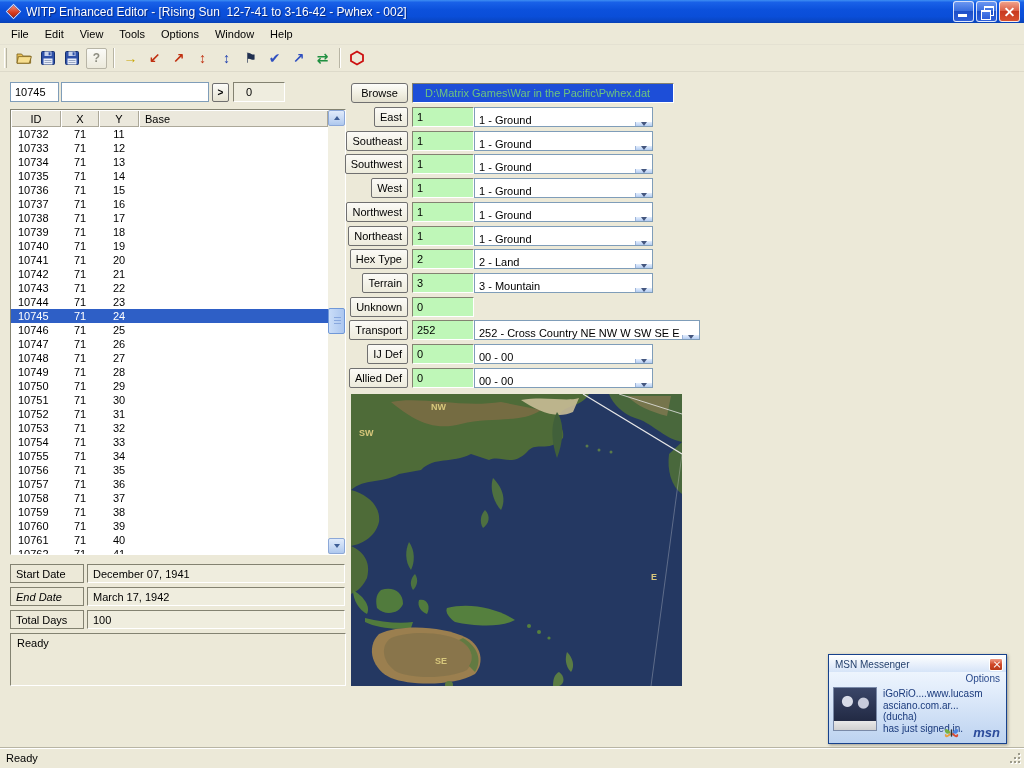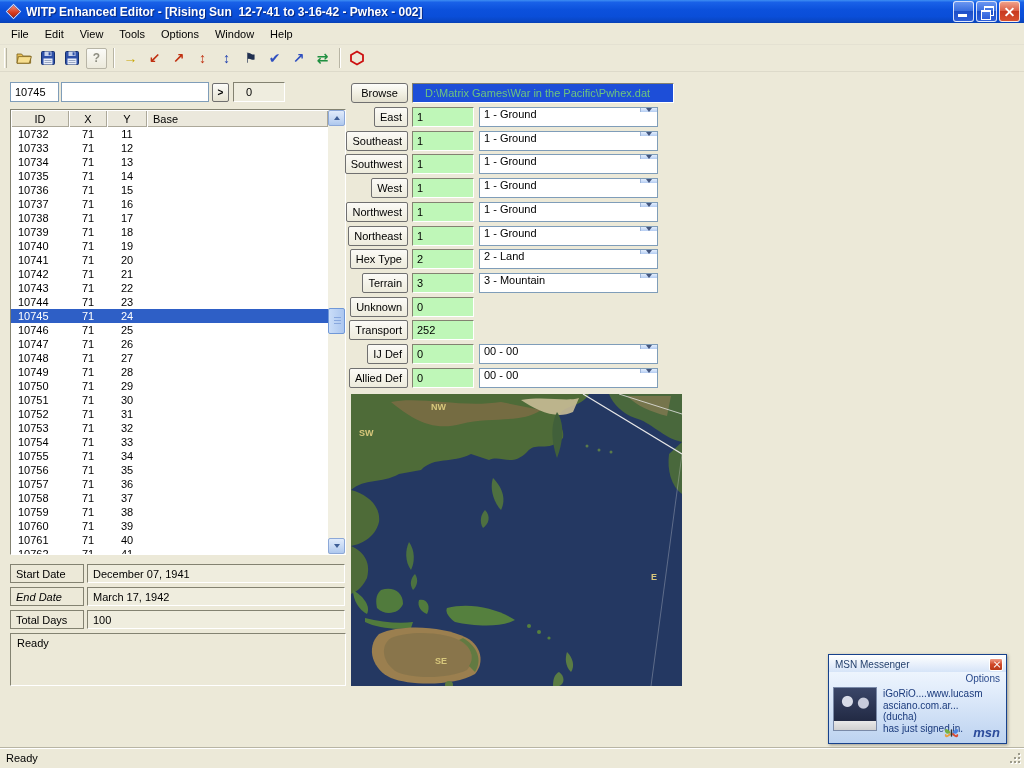--- a/index.html
+++ b/index.html
@@ -5,21 +5,21 @@
 *{box-sizing:border-box;margin:0;padding:0}
 html,body{width:1024px;height:768px;overflow:hidden}
 body{font-family:"Liberation Sans","DejaVu Sans",sans-serif;background:#ECE9D8;position:relative;font-size:11px;color:#000;cursor:default}
 
 
 .titlebar{position:absolute;left:0;top:0;width:1024px;height:23px;display:flex;align-items:center;padding:0 4px;color:#fff;
 background:linear-gradient(180deg,#3E8EF3 0%,#1961E8 10%,#0C51DC 42%,#0A4ED8 72%,#0845C2 94%,#073FB2 100%)}
 .app-icon{width:15px;height:15px;margin:0 5px 0 2px;position:relative;flex:0 0 auto}
 .app-icon::before{content:'';position:absolute;left:3px;top:3px;width:9px;height:9px;transform:rotate(45deg);
 background:linear-gradient(135deg,#F5907A,#D63A1E 60%,#A82608);box-shadow:0 0 0 1px rgba(255,255,255,.8)}
-.title-text{font-size:12px;font-weight:bold;text-shadow:1px 1px 1px rgba(0,0,40,.55);white-space:pre;overflow:hidden}
+.title-text{font-size:12px;font-weight:normal;text-shadow:1px 1px 1px rgba(0,0,40,.55);white-space:pre;overflow:hidden}
 .winbtns{margin-left:auto;display:flex;gap:2px}
 .winbtn{width:21px;height:21px;border-radius:3px;border:1px solid rgba(255,255,255,.8);position:relative}
 .winbtn.min,.winbtn.max{background:linear-gradient(180deg,#6A96F0 0%,#3B6FE0 45%,#1E4FC8 50%,#2E5ED8 100%)}
 .winbtn.close{background:linear-gradient(180deg,#F0A088 0%,#DD6248 45%,#C83A20 50%,#D8502E 100%)}
 .winbtn.min::after{content:'';position:absolute;left:4px;bottom:4px;width:9px;height:3px;background:#fff}
 .winbtn.max::before{content:'';position:absolute;left:7px;top:4px;width:8px;height:7px;border:1px solid #fff;border-top-width:2px;background:transparent}
 .winbtn.max::after{content:'';position:absolute;left:4px;top:8px;width:8px;height:7px;border:1px solid #fff;border-top-width:2px;background:linear-gradient(180deg,#4B7BE8,#2E5ED8)}
 .winbtn.close::before,.winbtn.close::after{content:'';position:absolute;left:4px;top:9px;width:11px;height:2px;background:#fff}
 .winbtn.close::before{transform:rotate(45deg)}
 .winbtn.close::after{transform:rotate(-45deg)}
@@ -42,21 +42,21 @@
 .count-box{position:absolute;left:233px;top:82px;width:52px;height:20px;border:1px solid;border-color:#838271 #FFF #FFF #838271;background:#EFEDDF;display:flex;align-items:center;padding-left:12px}
 
 
 .table-wrap{position:absolute;left:10px;top:109px;width:336px;height:446px;background:#fff;border:1px solid;border-color:#838271 #FFF #FFF #838271}
 .thead{position:absolute;left:0;top:0;right:17px;height:17px;display:flex;background:#EBE8DC}
 .hcell{box-shadow:inset 1px 1px 0 #FFFFFF,inset -1px -1px 0 #ACA899;display:flex;align-items:center;justify-content:center}
 .hcell.c3{justify-content:flex-start;padding-left:6px}
 .tbody{position:absolute;left:0;top:17px;right:17px;bottom:0;overflow:hidden;background:#fff}
 .trow{height:14px;display:flex;align-items:center}
 .trow.selected{background:#2E5FC6;color:#fff}
-.c0{width:58px}
+.c0{width:50px}
 .trow .c0{padding-left:7px}
 .c1{width:38px;text-align:center}
 .c2{width:40px;text-align:center}
 .c3{flex:1}
 .vscroll{position:absolute;top:0;right:0;bottom:0;width:17px;background:#F1EFE2}
 .sbtn{position:absolute;left:0;width:17px;height:16px;border:1px solid #8CA8D8;border-radius:2px;display:flex;align-items:center;justify-content:center;
 background:linear-gradient(180deg,#E0EBFB,#C0D4F2 70%,#AEC8EE)}
 .sbtn.up{top:0}.sbtn.down{bottom:0}
 .tri{width:0;height:0;border-left:3.5px solid transparent;border-right:3.5px solid transparent}
 .tri.t-up{border-bottom:4px solid #3E5E96}
@@ -71,21 +71,21 @@
 
 
 .browse-btn{position:absolute;left:351px;top:83px;width:57px;height:20px;border:1px solid #707070;border-radius:3px;
 background:linear-gradient(#FDFDFA,#EFEDDF 60%,#E2DFCE);display:flex;align-items:center;justify-content:center}
 .path-field{position:absolute;left:412px;top:83px;width:262px;height:20px;border:1px solid;border-color:#838271 #FFF #FFF #838271;
 background:#1d4ed8;color:#6EC57E;display:flex;align-items:center;padding-left:12px;white-space:nowrap;overflow:hidden}
 .frow{position:absolute;left:348px;width:390px;height:20px;display:flex;align-items:stretch}
 .flabel-wrap{width:60px;display:flex;justify-content:flex-end}
 .flabel{border:1px solid #707070;border-radius:2px;background:linear-gradient(#FBFAF6,#EDEBDC);display:flex;align-items:center;padding:0 5px;white-space:nowrap}
 .fvalue{margin-left:4px;width:62px;border:1px solid;border-color:#838271 #FFF #FFF #838271;background:#BFF7B8;display:flex;align-items:center;padding-left:4px}
-.fcombo{margin-left:5px;width:179px;border:1px solid #7F9DB9;background:#fff;display:flex;align-items:flex-start}
+.fcombo{width:179px;border:1px solid #7F9DB9;background:#fff;display:flex;align-items:flex-end}
 .fcombo.wide{width:226px}
 .ctext{flex:1;display:flex;align-items:center;padding-left:4px;white-space:nowrap;overflow:hidden}
 .cbtn{width:17px;border-left:1px solid #9DB4D8;background:linear-gradient(180deg,#E4EEFD,#C8DBF7 60%,#B4CCF2);display:flex;align-items:center;justify-content:center}
 .cbtn i{width:0;height:0;border-left:3.5px solid transparent;border-right:3.5px solid transparent;border-top:4px solid #44567E}
 
 
 .map{position:absolute;left:351px;top:394px;width:331px;height:292px;background:#22365E;overflow:hidden}
 .map svg{display:block}
 .map-label{font-family:"Liberation Sans",sans-serif;font-size:9px;font-weight:bold;fill:#D8C87C}
 
@@ -508,20 +508,26 @@
       <div class="flabel-wrap">
         <div class="flabel">Unknown</div>
       </div>
       <div class="fvalue">0</div>
     </div>
     <div class="frow" style="top: 320px;">
       <div class="flabel-wrap">
         <div class="flabel">Transport</div>
       </div>
       <div class="fvalue">252</div>
+      <div class="fcombo wide">
+        <span class="ctext">252 - Cross Country NE NW W SW SE E</span>
+        <span class="cbtn">
+          <i></i>
+        </span>
+      </div>
     </div>
     <div class="frow" style="top: 344px;">
       <div class="flabel-wrap">
         <div class="flabel">IJ Def</div>
       </div>
       <div class="fvalue">0</div>
       <div class="fcombo">
         <span class="ctext">00 - 00</span>
         <span class="cbtn">
           <i></i>

